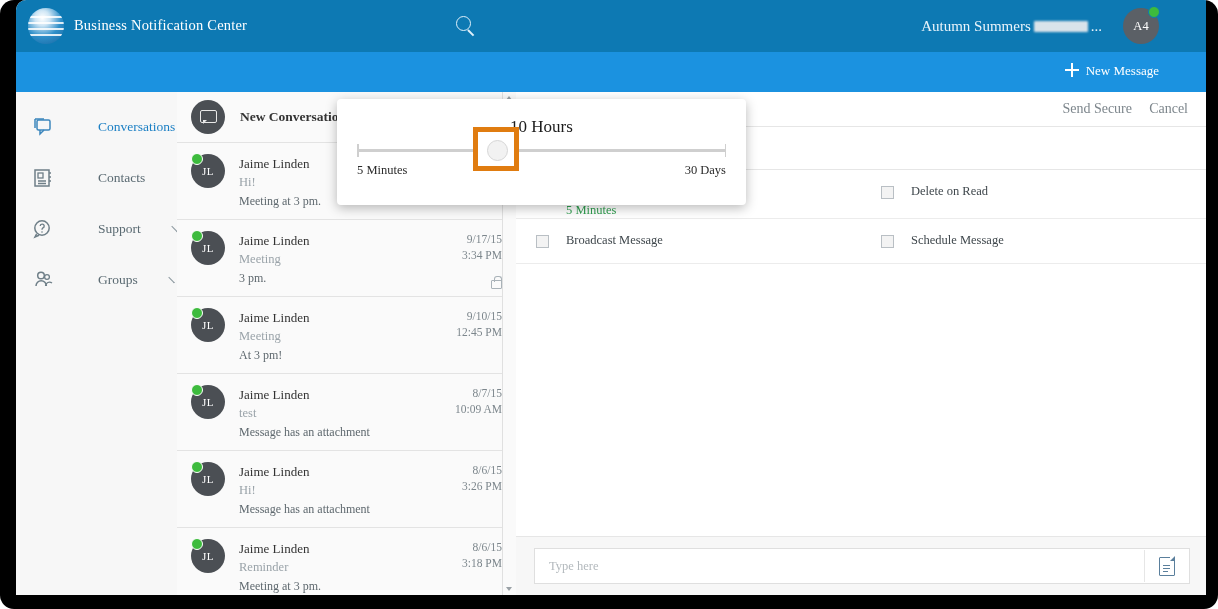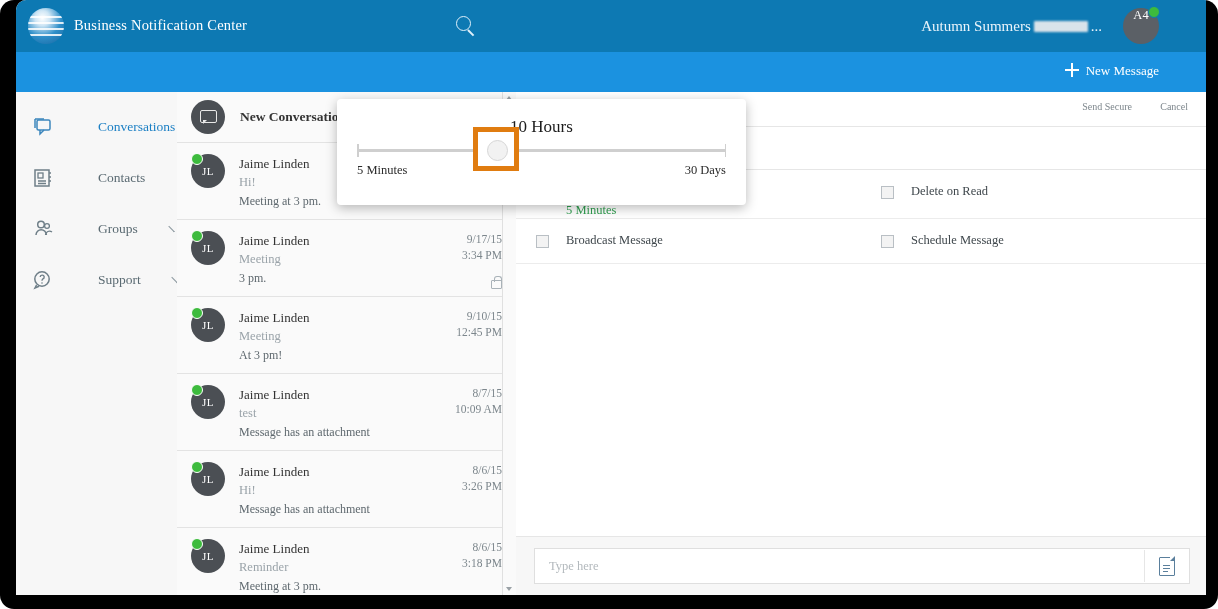--- a/index.html
+++ b/index.html
@@ -21,21 +21,21 @@
   .logo .s1{top:8px;}.logo .s2{top:14px;}.logo .s3{top:20px;}.logo .s4{top:26px;}
   .app-title{position:absolute;left:58px;top:17px;font-size:14.5px;color:#fff;letter-spacing:.2px;}
   .search-hdr{position:absolute;left:438px;top:14px;width:24px;height:24px;cursor:pointer;}
   .search-hdr .circ{position:absolute;left:2px;top:2px;width:13px;height:13px;border:1.7px solid #dff0fb;border-radius:50%;}
   .search-hdr .hand{position:absolute;left:14px;top:15px;width:8px;height:1.8px;background:#dff0fb;
         transform:rotate(45deg);transform-origin:left center;}
   .user-name{position:absolute;right:104px;top:18px;font-size:15px;color:#eaf4fb;white-space:nowrap;}
   .redact{display:inline-block;width:54px;height:11px;background:#d9e3ea;border-radius:1px;
         vertical-align:-1px;margin:0 3px;filter:blur(1.2px);}
   .avatar-hdr{position:absolute;right:47px;top:8px;width:36px;height:36px;border-radius:50%;
-        background:#5b6066;color:#fff;font-size:12.5px;display:flex;align-items:flex-start;justify-content:center;cursor:pointer;}
+        background:#5b6066;color:#fff;font-size:12.5px;display:flex;align-items:center;justify-content:center;cursor:pointer;}
   .dot-green{position:absolute;width:10px;height:10px;border-radius:50%;background:#3dbb3d;border:1.5px solid #0d79b3;}
   .avatar-hdr .dot-green{right:-1px;top:-2px;}
 
   
   .subbar{position:absolute;left:0;top:52px;width:1190px;height:40px;background:#1b92e0;}
   .new-msg{position:absolute;right:47px;top:11px;font-size:13px;color:#fff;cursor:pointer;white-space:nowrap;}
   .plus{display:inline-block;position:relative;width:14px;height:14px;vertical-align:-2px;margin-right:7px;}
   .plus:before,.plus:after{content:"";position:absolute;background:#fff;}
   .plus:before{left:6px;top:0;width:2px;height:14px;}
   .plus:after{left:0;top:6px;width:14px;height:2px;}
@@ -80,21 +80,21 @@
   
   .vscroll{position:absolute;right:0;top:0;width:13px;height:503px;background:#fafafa;border-left:1px solid #e0e0e0;}
   .vscroll .arw{position:absolute;left:3px;width:0;height:0;border-left:3.5px solid transparent;border-right:3.5px solid transparent;}
   .vscroll .up{top:4px;border-bottom:4px solid #9aa1a6;}
   .vscroll .dn{bottom:4px;border-top:4px solid #9aa1a6;}
   .vscroll .thumb{position:absolute;left:2px;top:14px;width:9px;height:60px;background:#cfd4d7;border-radius:1px;}
 
   
   .panel{position:absolute;left:500px;top:92px;width:690px;height:503px;background:#fff;}
   .panel-hdr{position:relative;height:34px;border-bottom:1px solid #e6e6e6;}
-  .act{position:absolute;top:9px;font-size:10px;color:#7d868c;cursor:pointer;margin-left:48px;}
+  .act{position:absolute;top:9px;font-size:14px;color:#7d868c;cursor:pointer;margin-left:48px;}
   .act.secure{right:74px;}
   .act.cancel{right:18px;}
   .contact-row{height:42px;border-bottom:1px solid #e6e6e6;display:flex;align-items:center;padding-left:20px;}
   .contact-row .ph{font-size:12.5px;color:#b3b9bd;}
   .opts{padding:0;}
   .opt-row{height:48px;display:flex;align-items:flex-start;border-bottom:1px solid #ececec;}
   .opt{flex:1;padding:14px 0 0 20px;display:flex;align-items:flex-start;}
   .cb{width:11px;height:11px;border:1px solid #b9bfc4;background:#f3f3f3;flex:none;margin-top:2px;position:relative;cursor:pointer;}
   .cb.on:after{content:"";position:absolute;left:2px;top:0px;width:4px;height:7px;
         border-right:1.6px solid #4a4f54;border-bottom:1.6px solid #4a4f54;transform:rotate(42deg);}
@@ -188,40 +188,40 @@
               <path d="M17 6 h2 M17 10 h2 M17 14 h2" stroke="#6f7f88" stroke-width="1.5"></path>
             </svg>
       </span>
       <span class="side-label">Contacts</span>
       <span class="side-badge">9</span>
     </div>
 
     <div class="side-item">
       <span class="ico">
         <svg width="22" height="22" viewBox="0 0 22 22">
+              <circle cx="10" cy="10" r="7.2" fill="none" stroke="#6f7f88" stroke-width="1.5"></circle>
+              <path d="M4.5 16 L3 19 L7 17.2" fill="none" stroke="#6f7f88" stroke-width="1.5"></path>
+              <path d="M8.2 8 a2 2 0 1 1 2.6 2 c-.7 .5 -.8 1 -.8 1.7" fill="none" stroke="#6f7f88" stroke-width="1.4"></path>
+              <circle cx="10" cy="14" r=".8" fill="#6f7f88"></circle>
+            </svg>
+      </span>
+      <span class="side-label">Support</span>
+      <span class="chev"></span>
+    </div>
+
+    <div class="side-item">
+      <span class="ico">
+        <svg width="22" height="22" viewBox="0 0 22 22">
               <circle cx="9" cy="6.5" r="3.3" fill="none" stroke="#6f7f88" stroke-width="1.5"></circle>
               <path d="M4 17 a5.2 5.2 0 0 1 10.4 0" fill="none" stroke="#6f7f88" stroke-width="1.5"></path>
               <circle cx="15" cy="8" r="2.4" fill="none" stroke="#6f7f88" stroke-width="1.3"></circle>
               <path d="M13.5 17 a4 4 0 0 1 6.5 -3" fill="none" stroke="#6f7f88" stroke-width="1.3"></path>
             </svg>
       </span>
       <span class="side-label">Groups</span>
-      <span class="chev"></span>
-    </div>
-
-    <div class="side-item">
-      <span class="ico">
-        <svg width="22" height="22" viewBox="0 0 22 22">
-              <circle cx="10" cy="10" r="7.2" fill="none" stroke="#6f7f88" stroke-width="1.5"></circle>
-              <path d="M4.5 16 L3 19 L7 17.2" fill="none" stroke="#6f7f88" stroke-width="1.5"></path>
-              <path d="M8.2 8 a2 2 0 1 1 2.6 2 c-.7 .5 -.8 1 -.8 1.7" fill="none" stroke="#6f7f88" stroke-width="1.4"></path>
-              <circle cx="10" cy="14" r=".8" fill="#6f7f88"></circle>
-            </svg>
-      </span>
-      <span class="side-label">Support</span>
       <span class="chev"></span>
     </div>
   </div>
 
   <div class="convlist">
 
     <div class="conv-new">
       <span class="av">
             <span class="bub"></span>
           </span>

